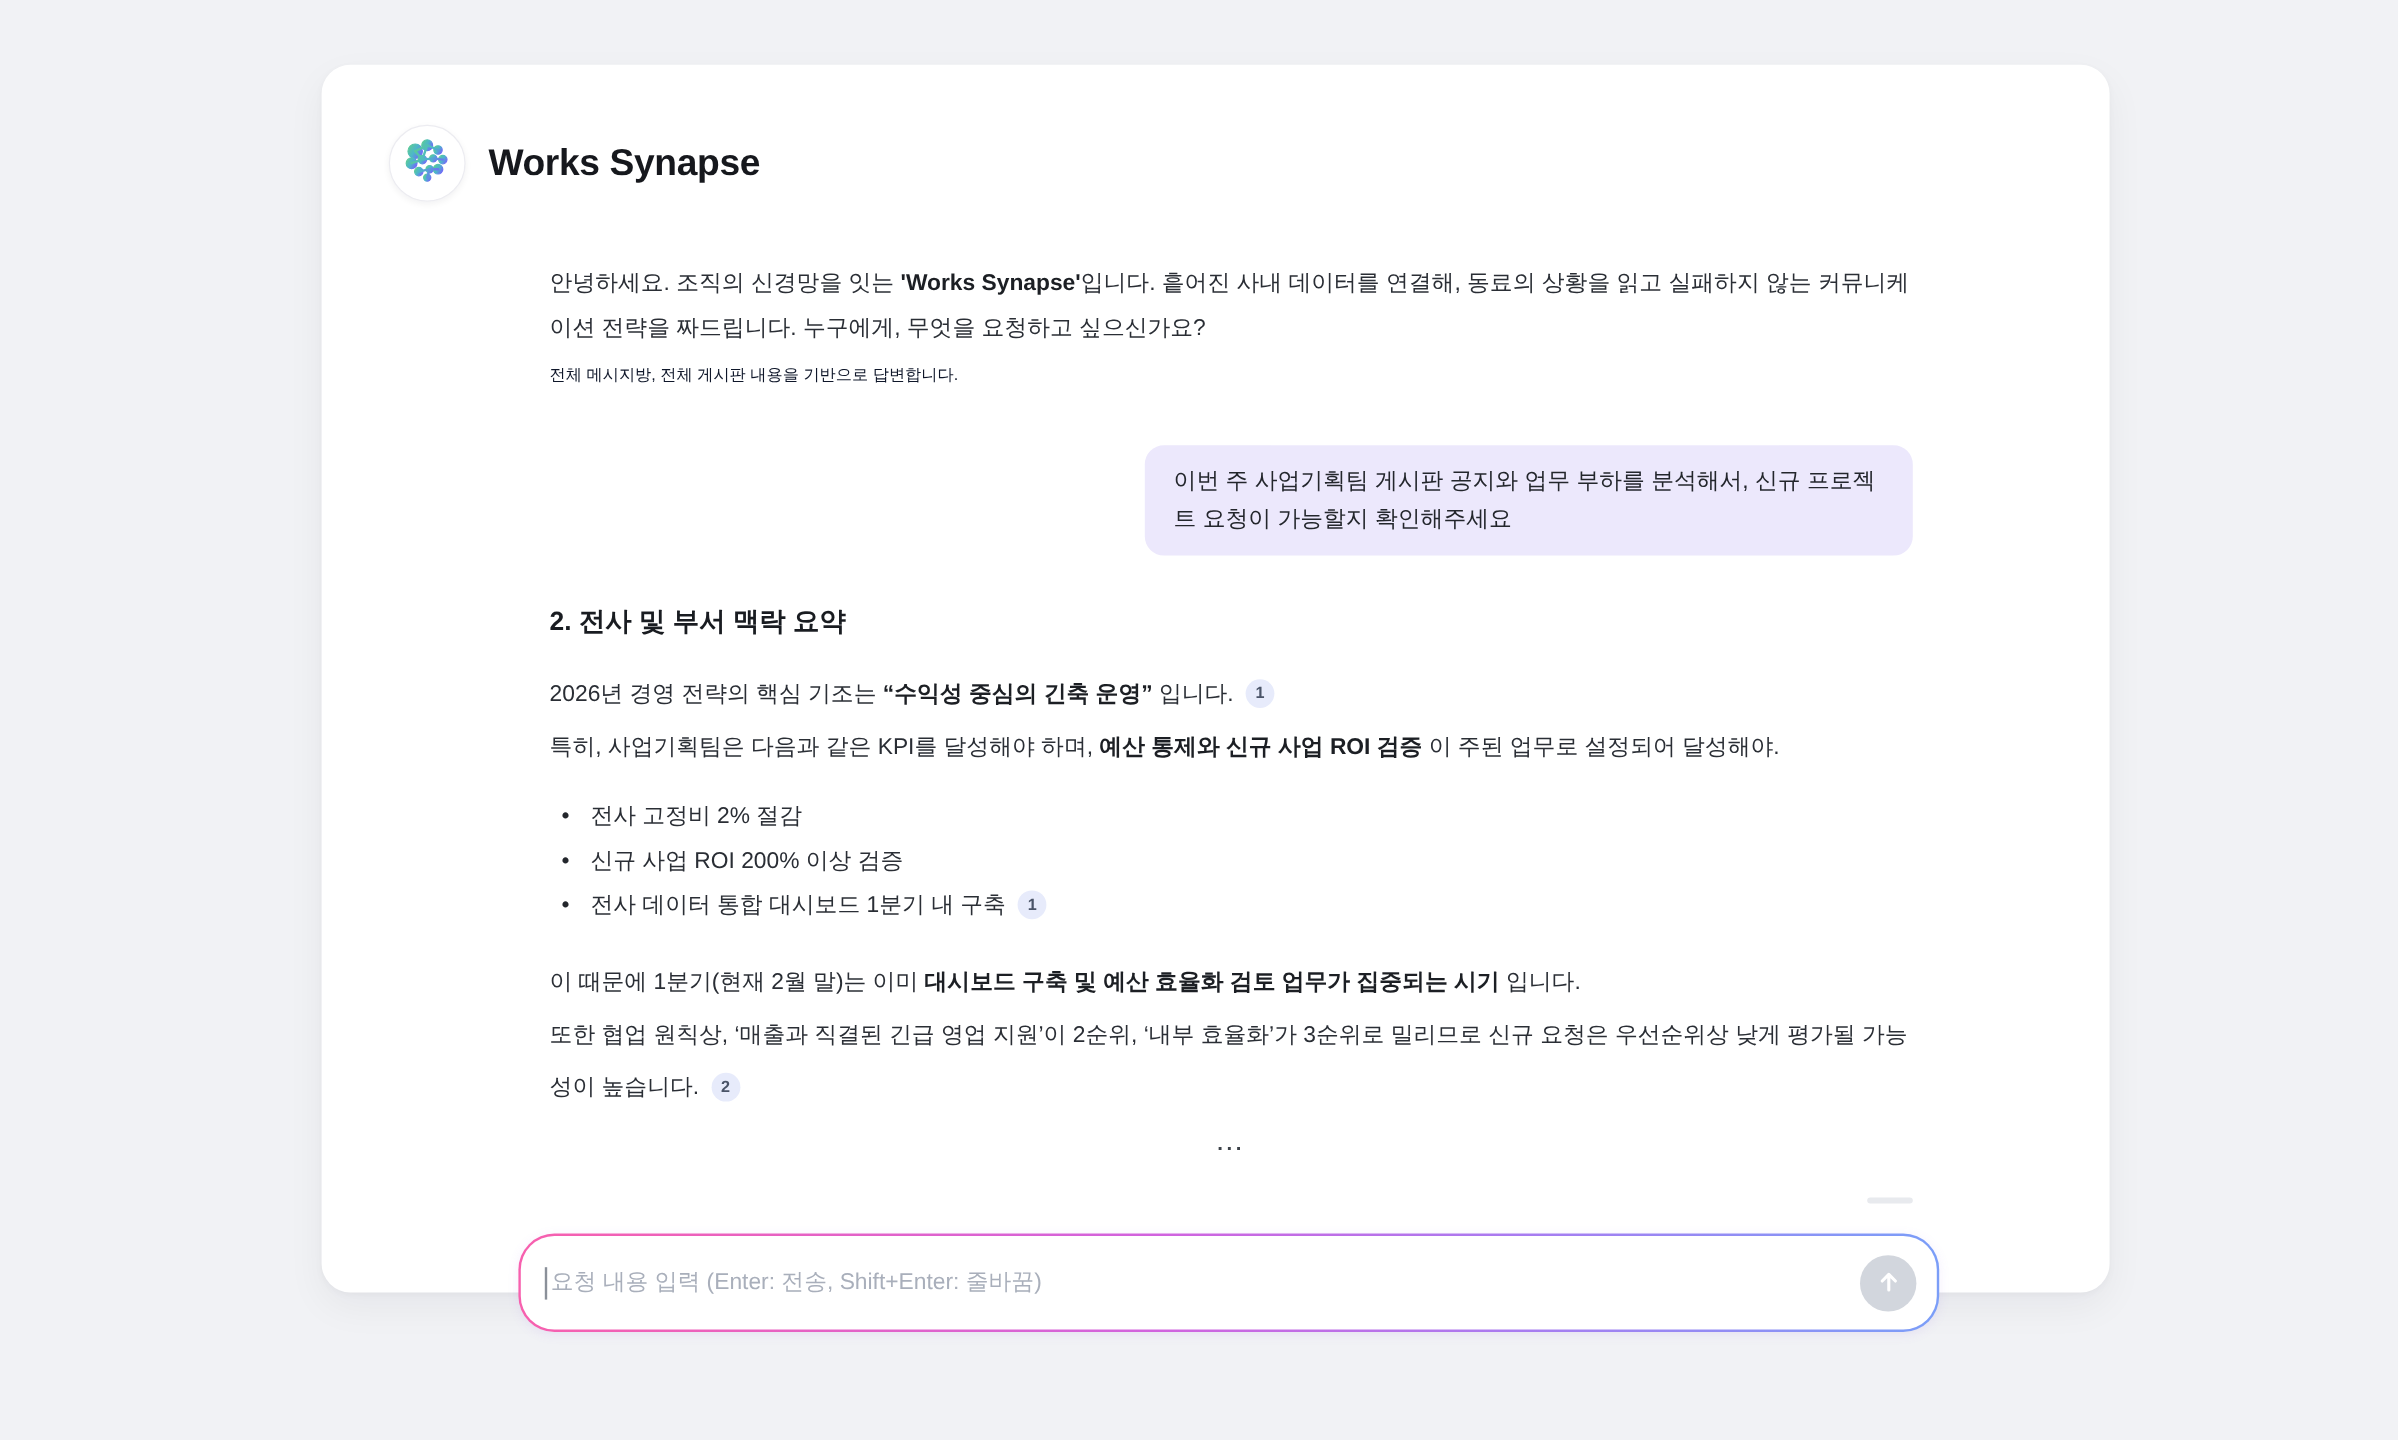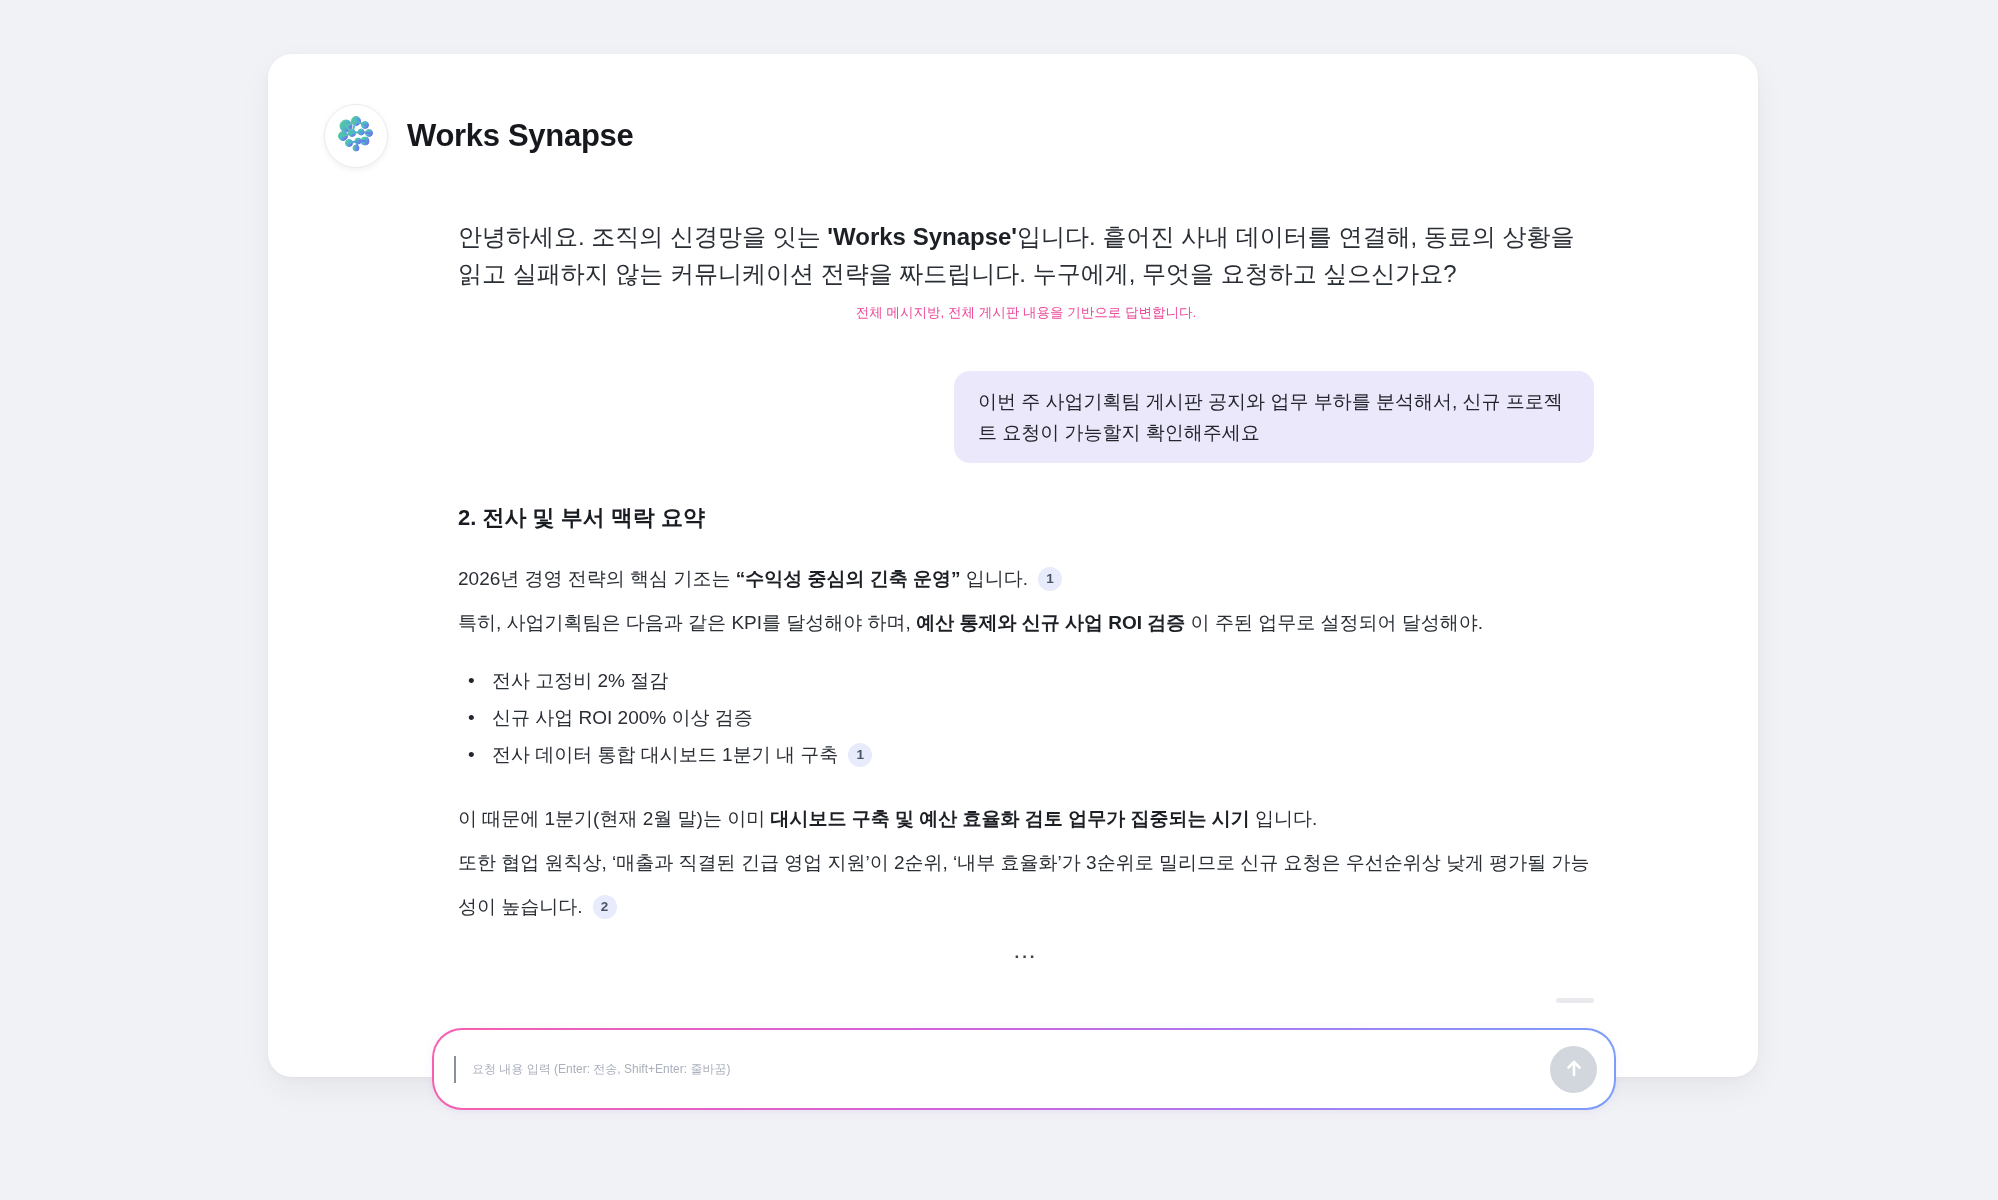--- a/index.html
+++ b/index.html
@@ -36,27 +36,27 @@
     font-size: 31px; font-weight: 700; color: #16181d;
     letter-spacing: -0.3px;
   }
   
   .content {
     width: 1136px;
     margin-left: 190px;
   }
   .intro {
     margin-top: 50px;
-    font-size: 24px; line-height: 37px; color: #2a2e35;
+    font-size: 19px; line-height: 37px; color: #2a2e35;
   }
   .intro b { font-weight: 700; color: #1c1f24; }
   .caption {
     margin-top: 12px;
-    text-align: center;
-    font-size: 13.5px; color: #ec4899;
+    text-align: left;
+    font-size: 13.5px; color: #0f172a;
   }
   .bubble-row {
     margin-top: 49px;
     display: flex; justify-content: flex-end;
   }
   .user-bubble {
     max-width: 640px;
     background: #ece8fc;
     border-radius: 16px;
     padding: 15px 24px;
@@ -132,22 +132,22 @@
   }
   .caret {
     width: 2px; height: 27px;
     background: #8a9099;
     flex: none;
   }
   .composer input {
     flex: 1;
     border: none; outline: none;
     font-family: "Liberation Sans", "DejaVu Sans", sans-serif;
-    font-size: 12px; color: #23262c;
-    margin-left: 16px;
+    font-size: 19px; color: #23262c;
+    margin-left: 3px;
     background: transparent;
   }
   .composer input::placeholder { color: #a9afbb; }
   .send-btn {
     flex: none;
     width: 47px; height: 47px;
     border-radius: 50%;
     border: none;
     background: #d2d6dd;
     display: flex; align-items: center; justify-content: center;

